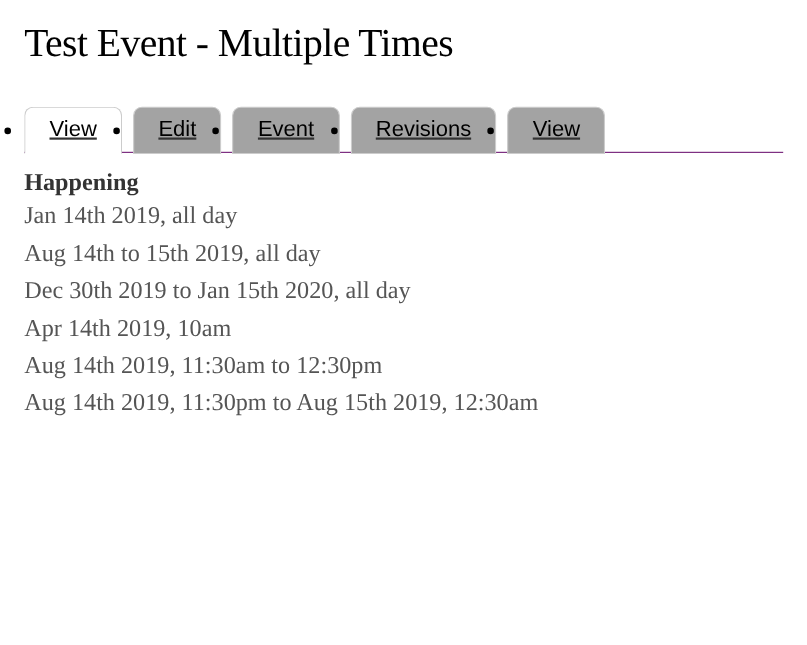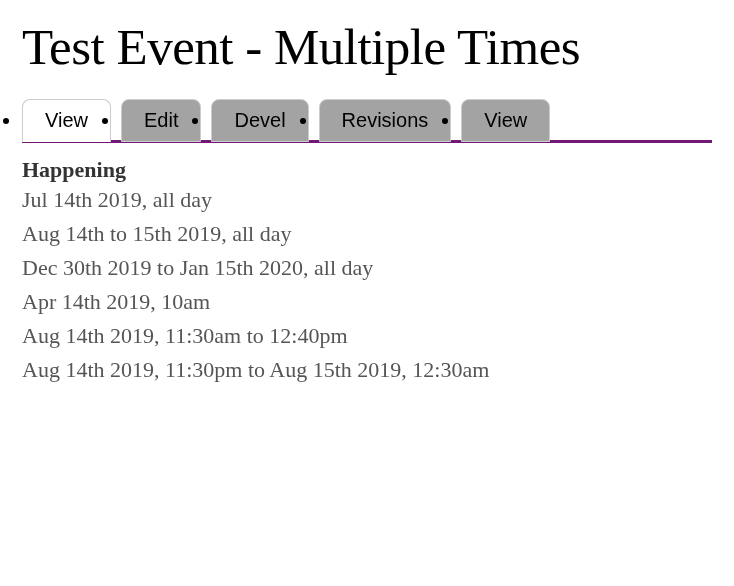--- a/index.html
+++ b/index.html
@@ -8,31 +8,32 @@
       padding: 0;
     }
     body {
       font-family: Georgia, 'Times New Roman', serif;
       background: #fff;
       padding: 18px 22px;
       width: 734px;
       color: #333;
     }
     .page-title {
-      font-size: 51px;
+      font-size: 36px;
       font-weight: normal;
       color: #000;
-      margin-bottom: 22px;
+      margin-bottom: 36px;
       letter-spacing: -0.5px;
     }
     .tabs {
       display: flex;
       gap: 10px;
-      border-bottom: 3px solid #701a75;
+      border-bottom: 1px solid #701a75;
       margin-bottom: 14px;
+      text-decoration: underline;
     }
     .tab {
       font-family: 'Helvetica Neue', Helvetica, Arial, sans-serif;
       font-size: 20px;
       color: #000;
       background: #a3a3a3;
       border: 1px solid #ccc;
       border-top-left-radius: 8px;
       border-top-right-radius: 8px;
       padding: 9px 22px 9px 22px;
@@ -61,28 +62,28 @@
     }
   </style>
 </head>
 <body>
 
 <h1 class="page-title">Test Event - Multiple Times</h1>
 
 <ul class="tabs">
   <li class="tab active">View</li>
   <li class="tab">Edit</li>
-  <li class="tab">Devel</li>
+  <li class="tab">Event</li>
   <li class="tab">Revisions</li>
   <li class="tab">View</li>
 </ul>
 
 <div>
   <div class="field-label">Happening</div>
   <ul class="date-list">
-    <li class="date-item">Jul 14th 2019, all day</li>
+    <li class="date-item">Jan 14th 2019, all day</li>
     <li class="date-item">Aug 14th to 15th 2019, all day</li>
     <li class="date-item">Dec 30th 2019 to Jan 15th 2020, all day</li>
     <li class="date-item">Apr 14th 2019, 10am</li>
-    <li class="date-item">Aug 14th 2019, 11:30am to 12:40pm</li>
+    <li class="date-item">Aug 14th 2019, 11:30am to 12:30pm</li>
     <li class="date-item">Aug 14th 2019, 11:30pm to Aug 15th 2019, 12:30am</li>
   </ul>
 </div>
 
 </body></html>

